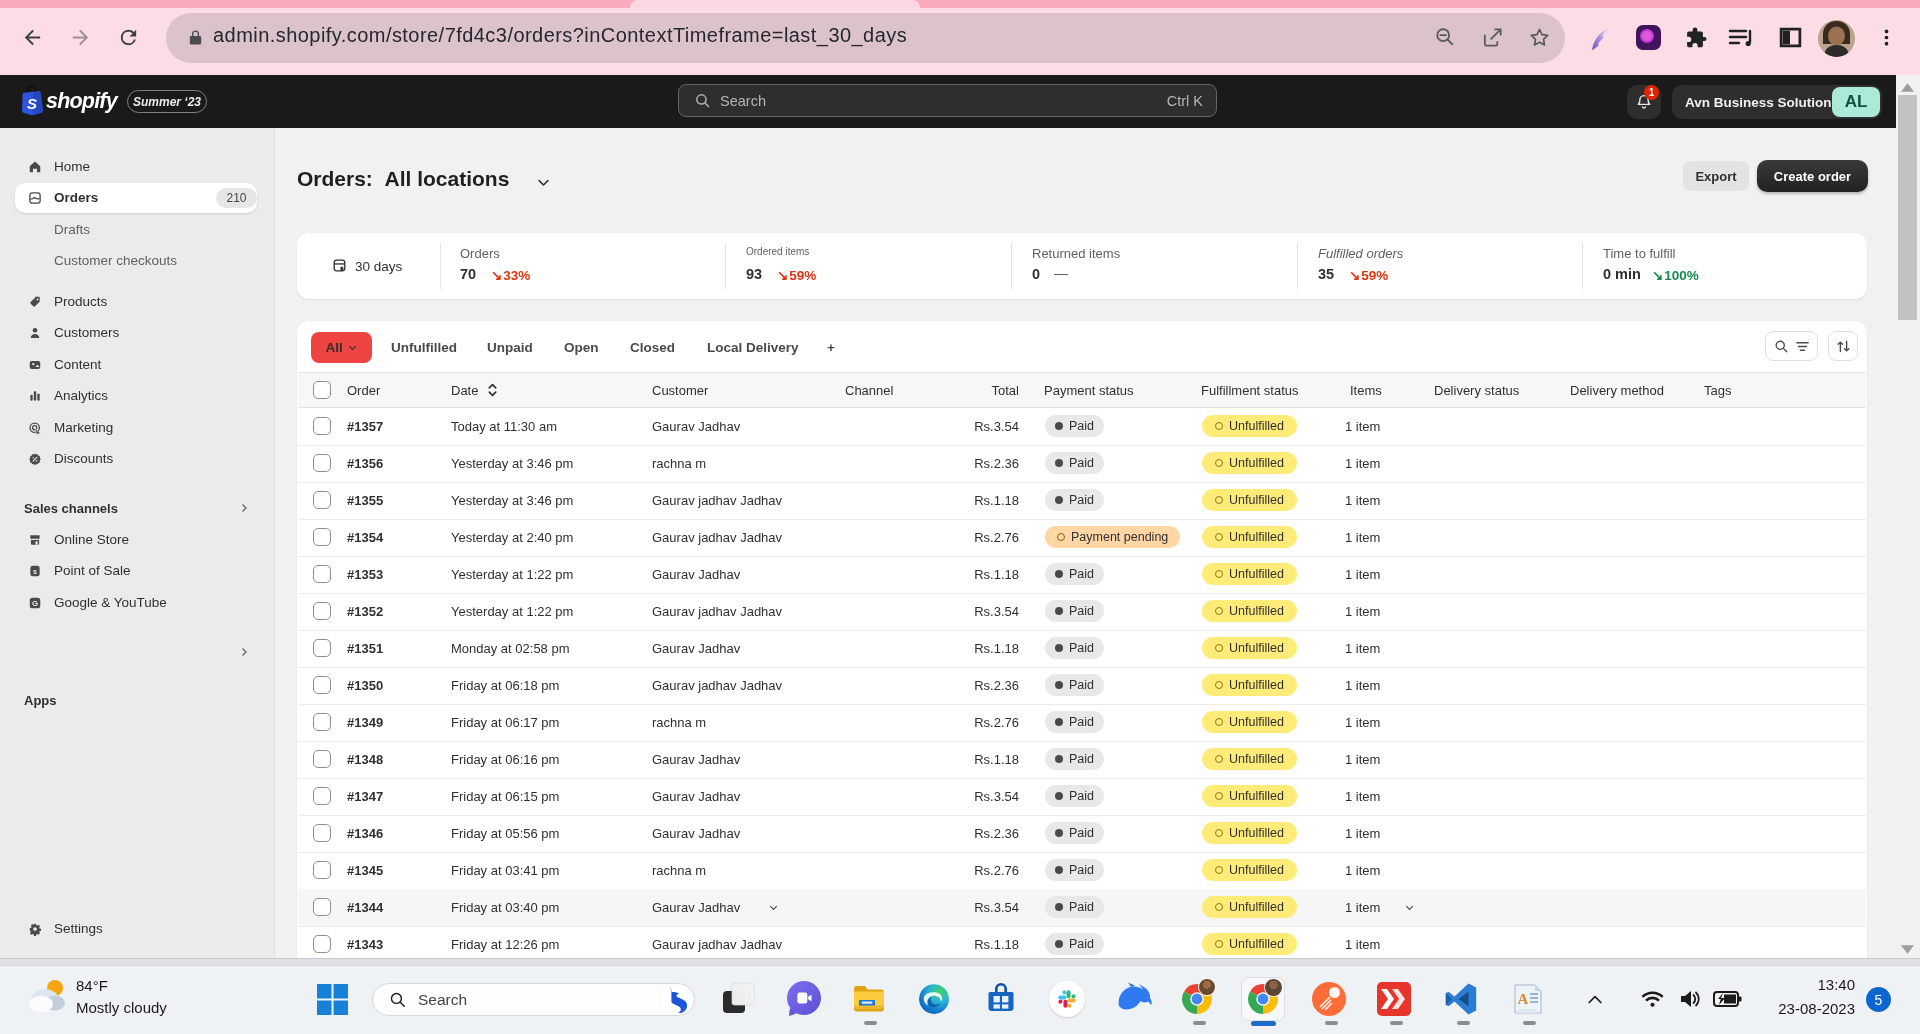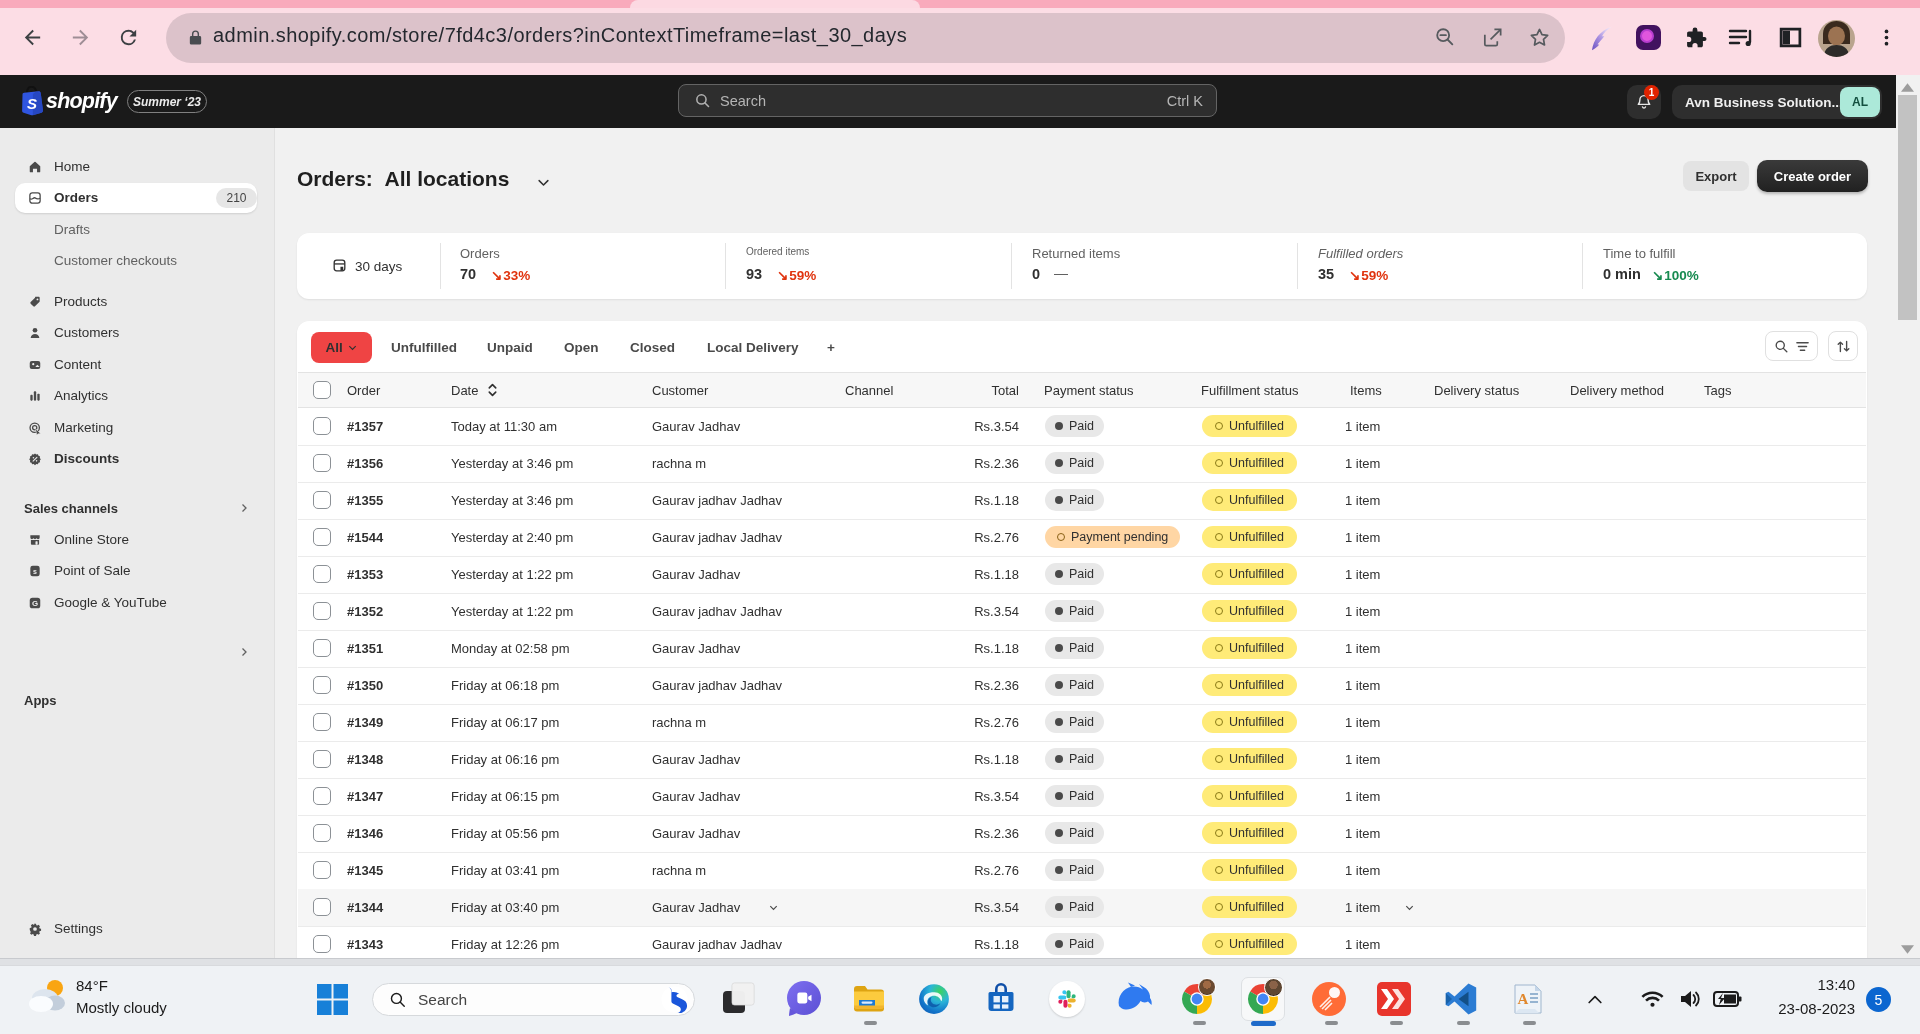--- a/index.html
+++ b/index.html
@@ -111,21 +111,21 @@
 
 <div class="abs" style="left:1627px;top:85px;width:34px;height:34px;background:#2e2e2e;border-radius:10px;"></div>
 <svg class="abs" style="left:1635px;top:93px;" width="18" height="18" viewBox="0 0 24 24" fill="none" stroke="#e8e8e8" stroke-width="1.9">
     <path d="M12 3.5c-3.3 0-5.5 2.6-5.5 5.8 0 3.7-1.3 5-2.1 5.9h15.2c-.8-.9-2.1-2.2-2.1-5.9 0-3.2-2.2-5.8-5.5-5.8z" stroke-linejoin="round"></path>
     <path d="M10 18.5a2.1 2.1 0 0 0 4 0" stroke-linecap="round"></path>
   </svg>
 <div class="abs flex" style="left:1644px;top:85px;width:15px;height:15px;border-radius:50%;background:#e02300;justify-content:center;color:#fff;font-size:10px;font-weight:bold;">1</div>
 
 <div class="abs flex" style="left:1672px;top:85px;width:210px;height:34px;background:#2e2e2e;border-radius:10px;">
   <span style="margin-left:13px;font-size:13.5px;font-weight:bold;color:#f0f0f0;">Avn Business Solution...</span>
-  <div class="flex" style="position:absolute;right:2px;top:2px;width:40px;height:30px;background:#ace9d9;border-radius:8px;justify-content:center;font-size:12px;font-weight:bold;color:#134f3f;">AL</div>
+  <div class="flex" style="position:absolute;right:2px;top:2px;width:48px;height:30px;background:#ace9d9;border-radius:8px;justify-content:center;font-size:17px;font-weight:bold;color:#134f3f;">AL</div>
 </div>
 
 <div class="abs" style="left:0;top:128px;width:275px;height:830px;background:#ebebeb;border-right:1px solid #e0e0e0;"></div>
 <svg class="abs" style="left:28px;top:160px;" width="14" height="14" viewBox="0 0 24 24">
     <path d="M3 10.5 11 3.5a1.5 1.5 0 0 1 2 0l8 7v9A1.5 1.5 0 0 1 19.5 21h-4v-6h-7v6h-4A1.5 1.5 0 0 1 3 19.5z" fill="#4a4a4a"></path>
   </svg>
 <div class="abs" style="left:54px;top:159px;font-size:13.5px;line-height:16px;font-weight:normal;color:#303030;">Home</div>
 <div class="abs" style="left:15px;top:183px;width:242px;height:30px;background:#fff;border-radius:10px;box-shadow:0 1px 2px rgba(0,0,0,0.12);"></div>
 <svg class="abs" style="left:28px;top:191px;" width="14" height="14" viewBox="0 0 24 24">
     <rect x="3.2" y="3.2" width="17.6" height="17.6" rx="4" fill="none" stroke="#4a4a4a" stroke-width="2.2"></rect>
@@ -162,21 +162,21 @@
     <circle cx="11.5" cy="11.5" r="3.6" fill="none" stroke="#4a4a4a" stroke-width="2.2"></circle>
     <path d="M13 13l8.5 8.5-4.8.6-1.8 2z" fill="#4a4a4a" stroke="#ebebeb" stroke-width="1"></path>
   </svg>
 <div class="abs" style="left:54px;top:420px;font-size:13.5px;line-height:16px;font-weight:normal;color:#303030;">Marketing</div>
 <svg class="abs" style="left:28px;top:452px;" width="14" height="14" viewBox="0 0 24 24">
     <path d="M12 2.5l2.2 1.8 2.8-.5 1 2.7 2.7 1-.5 2.8 1.8 2.2-1.8 2.2.5 2.8-2.7 1-1 2.7-2.8-.5L12 22.5l-2.2-1.8-2.8.5-1-2.7-2.7-1 .5-2.8L2 12.5l1.8-2.2-.5-2.8 2.7-1 1-2.7 2.8.5z" fill="#4a4a4a"></path>
     <path d="M8.7 15.8 15.3 9.2" stroke="#ebebeb" stroke-width="1.8" stroke-linecap="round"></path>
     <circle cx="9.3" cy="9.8" r="1.3" fill="#ebebeb"></circle>
     <circle cx="14.7" cy="15.2" r="1.3" fill="#ebebeb"></circle>
   </svg>
-<div class="abs" style="left:54px;top:451px;font-size:13.5px;line-height:16px;font-weight:bold;color:#303030;">Discounts</div>
+<div class="abs" style="left:54px;top:451px;font-size:13.5px;line-height:16px;font-weight:normal;color:#303030;">Discounts</div>
 <div class="abs" style="left:24px;top:501px;font-size:13px;font-weight:bold;color:#303030;">Sales channels</div>
 <svg class="abs" style="left:238px;top:502px;" width="12" height="12" viewBox="0 0 24 24" fill="none" stroke="#616161" stroke-width="2.6">
     <path d="M9 5l7 7-7 7"></path>
   </svg>
 <svg class="abs" style="left:28px;top:533px;" width="14" height="14" viewBox="0 0 24 24">
     <path d="M4 4h16v3.5a3 3 0 0 1-2.7 3 2.9 2.9 0 0 1-2.7-1.4A2.9 2.9 0 0 1 12 10.5a2.9 2.9 0 0 1-2.6-1.4A2.9 2.9 0 0 1 6.8 10.5 3 3 0 0 1 4 7.5z" fill="#4a4a4a"></path>
     <path d="M5 12.2h14v6.3A1.5 1.5 0 0 1 17.5 20h-11A1.5 1.5 0 0 1 5 18.5z" fill="#4a4a4a"></path>
     <rect x="12.8" y="14" width="3.7" height="6" rx="1" fill="#ebebeb"></rect>
   </svg>
 <div class="abs" style="left:54px;top:532px;font-size:13.5px;line-height:16px;font-weight:normal;color:#303030;">Online Store</div>
@@ -297,21 +297,21 @@
 <div class="abs" style="left:313px;top:491px;width:18px;height:18px;background:#fff;border:1.5px solid #8c9196;border-radius:5px;"></div>
 <div class="abs" style="left:347px;top:493px;font-size:13px;font-weight:bold;color:#303030;">#1355</div>
 <div class="abs" style="left:451px;top:493px;font-size:13px;color:#303030;">Yesterday at 3:46 pm</div>
 <div class="abs" style="left:652px;top:493px;font-size:13px;color:#303030;">Gaurav jadhav Jadhav</div>
 <div class="abs" style="left:930px;top:493px;width:89px;font-size:13px;color:#303030;text-align:right;">Rs.1.18</div>
 <div class="abs flex" style="left:1045px;top:489px;height:22px;padding:0 10px;background:#e8e8e8;border-radius:11px;font-size:12.5px;color:#303030;"><span style="width:8px;height:8px;border-radius:50%;background:#4a4a4a;margin-right:6px;"></span>Paid</div>
 <div class="abs flex" style="left:1202px;top:489px;height:22px;padding:0 13px;background:#ffeb78;border-radius:11px;font-size:12.5px;color:#303030;"><span style="width:8px;height:8px;border-radius:50%;border:1.6px solid #8a7a16;margin-right:6px;"></span>Unfulfilled</div>
 <div class="abs" style="left:1345px;top:493px;font-size:13px;color:#303030;">1 item</div>
 <div class="abs" style="left:298px;top:556px;width:1568px;height:1px;background:#ebebeb;"></div>
 <div class="abs" style="left:313px;top:528px;width:18px;height:18px;background:#fff;border:1.5px solid #8c9196;border-radius:5px;"></div>
-<div class="abs" style="left:347px;top:530px;font-size:13px;font-weight:bold;color:#303030;">#1544</div>
+<div class="abs" style="left:347px;top:530px;font-size:13px;font-weight:bold;color:#303030;">#1354</div>
 <div class="abs" style="left:451px;top:530px;font-size:13px;color:#303030;">Yesterday at 2:40 pm</div>
 <div class="abs" style="left:652px;top:530px;font-size:13px;color:#303030;">Gaurav jadhav Jadhav</div>
 <div class="abs" style="left:930px;top:530px;width:89px;font-size:13px;color:#303030;text-align:right;">Rs.2.76</div>
 <div class="abs flex" style="left:1045px;top:526px;height:22px;padding:0 12px;background:#ffd6a4;border-radius:11px;font-size:12.5px;color:#303030;"><span style="width:8px;height:8px;border-radius:50%;border:1.6px solid #8a6116;margin-right:6px;"></span>Payment pending</div>
 <div class="abs flex" style="left:1202px;top:526px;height:22px;padding:0 13px;background:#ffeb78;border-radius:11px;font-size:12.5px;color:#303030;"><span style="width:8px;height:8px;border-radius:50%;border:1.6px solid #8a7a16;margin-right:6px;"></span>Unfulfilled</div>
 <div class="abs" style="left:1345px;top:530px;font-size:13px;color:#303030;">1 item</div>
 <div class="abs" style="left:298px;top:593px;width:1568px;height:1px;background:#ebebeb;"></div>
 <div class="abs" style="left:313px;top:565px;width:18px;height:18px;background:#fff;border:1.5px solid #8c9196;border-radius:5px;"></div>
 <div class="abs" style="left:347px;top:567px;font-size:13px;font-weight:bold;color:#303030;">#1353</div>
 <div class="abs" style="left:451px;top:567px;font-size:13px;color:#303030;">Yesterday at 1:22 pm</div>

